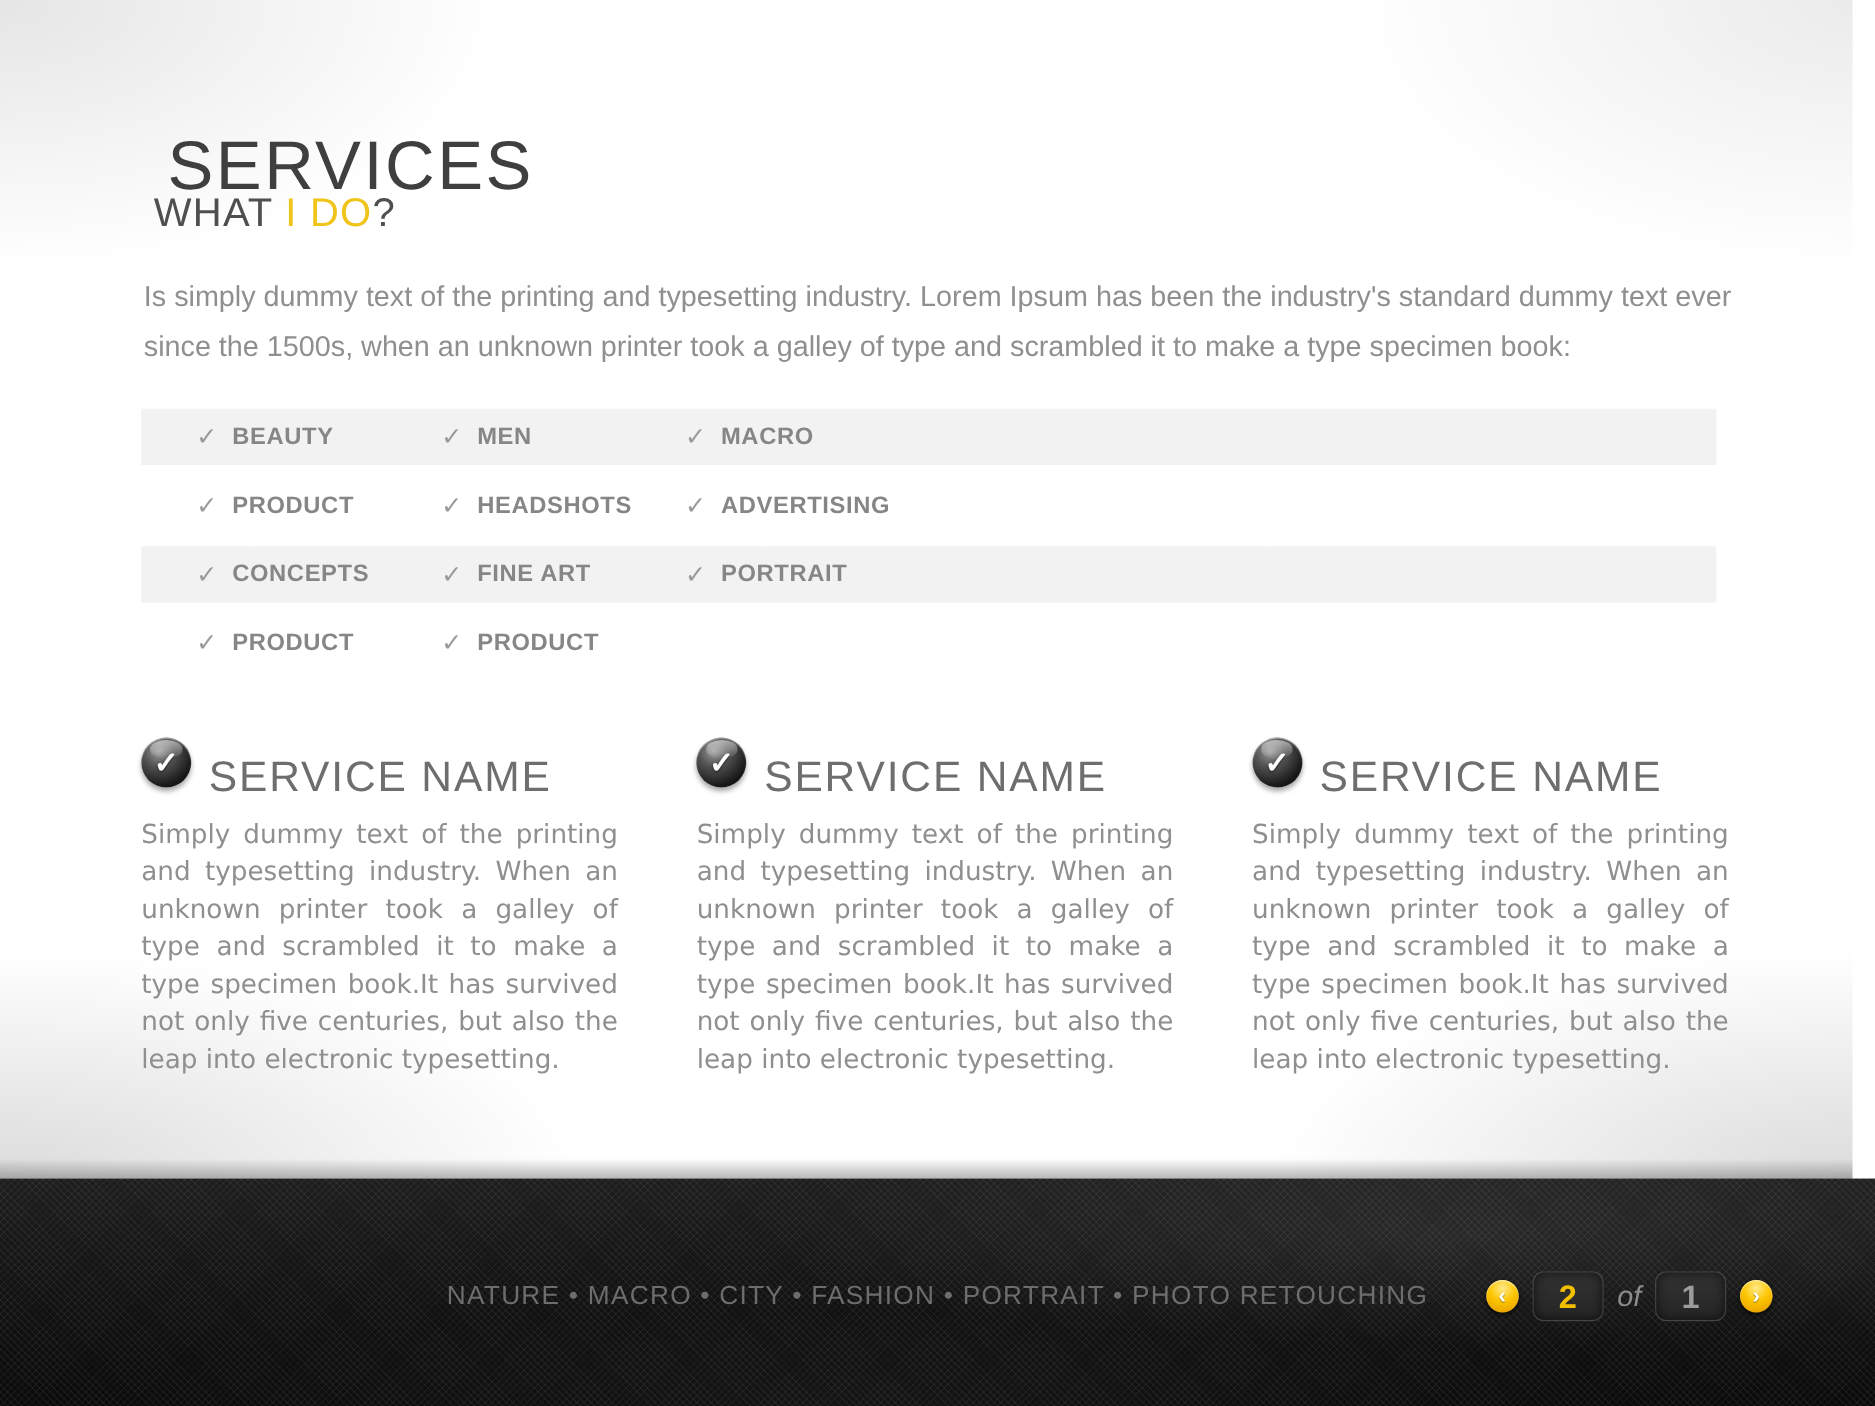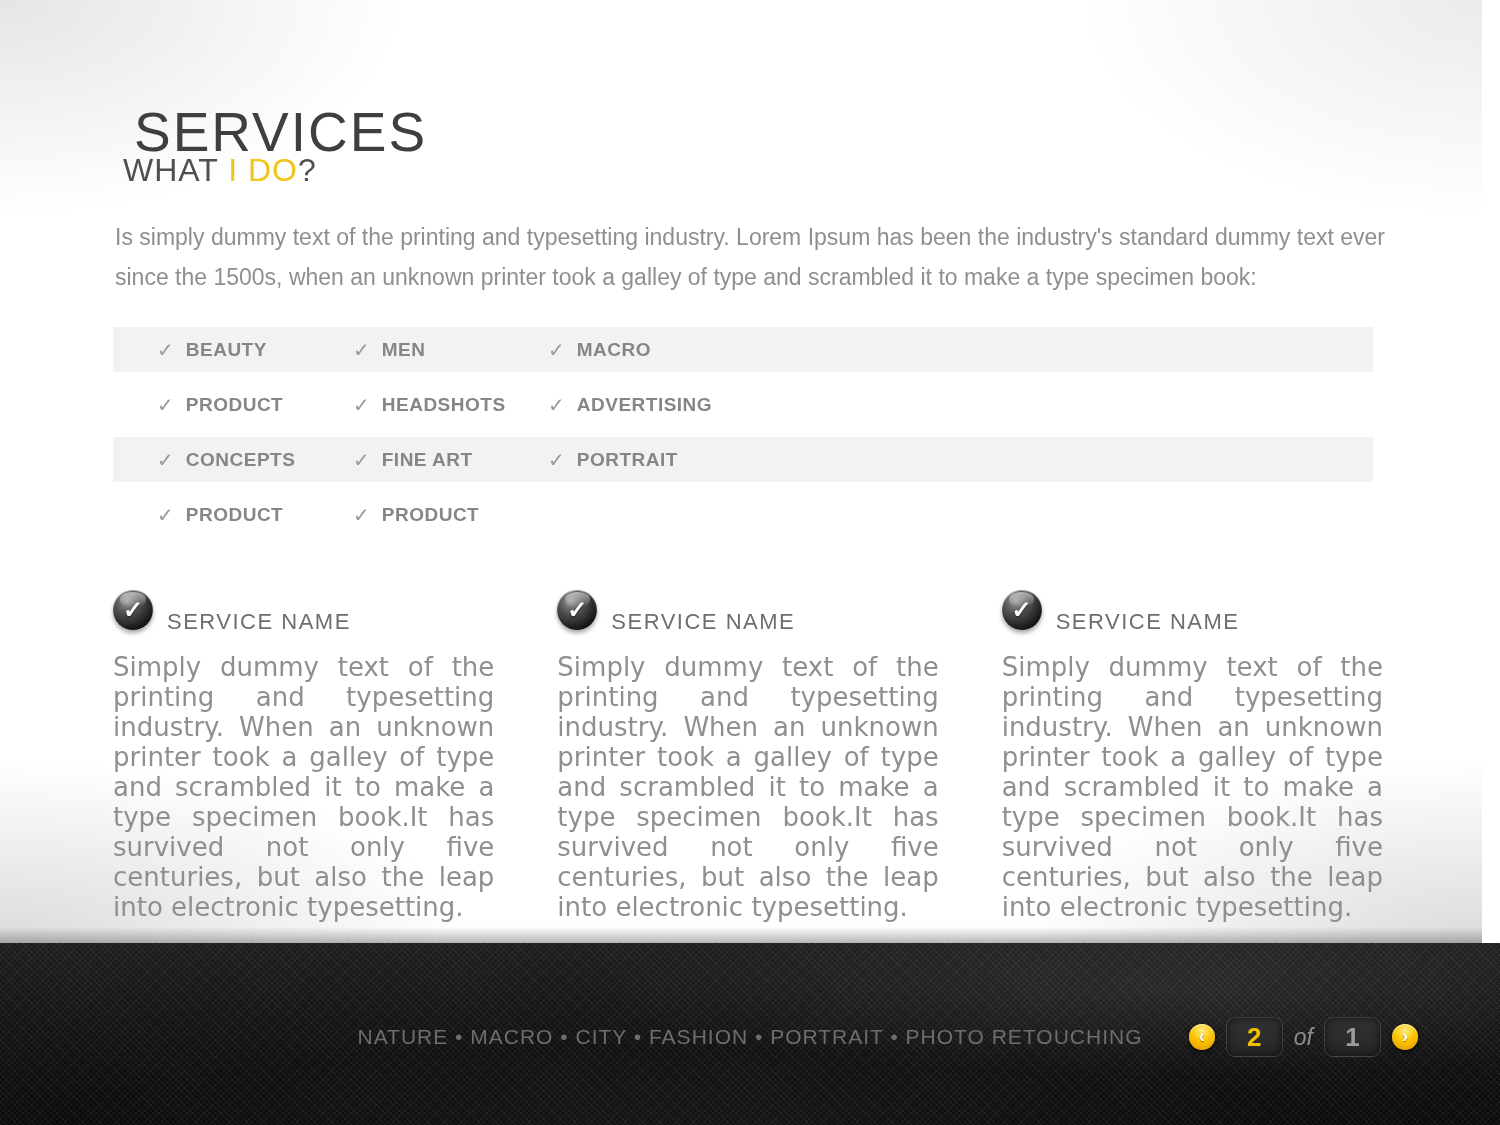--- a/index.html
+++ b/index.html
@@ -73,25 +73,25 @@
     content:""; position:absolute; left:18%; top:6%; width:64%; height:36%;
     border-radius:50%;
     background:linear-gradient(rgba(255,255,255,0.55), rgba(255,255,255,0.03));
   }
   .svc-icon .glyph {
     position:absolute; left:0; top:0; width:100%; height:100%;
     display:flex; align-items:center; justify-content:center;
     color:#ffffff; font-weight:bold; font-size:24px;
     text-shadow:0 1px 2px rgba(0,0,0,0.6);
   }
-  .svc-name { color:#6e6e6e; font-size:22px; letter-spacing:1.5px;margin-top:24px; }
+  .svc-name { color:#6e6e6e; font-size:34px; letter-spacing:1.5px;margin-top:24px; }
   .svc-desc {
     margin-top:18px;
     font-family:"DejaVu Sans", sans-serif;
-    font-size:26px; line-height:30px; color:#8f8f8f; text-align:justify;
+    font-size:21px; line-height:30px; color:#8f8f8f; text-align:justify;
   }
 
   
   .footer {
     position:absolute; left:0; bottom:0; width:1500px; height:182px;
     background-color:#111;
     background-image:
       radial-gradient(ellipse 55% 70% at 78% 25%, rgba(255,255,255,0.07), transparent 70%),
       radial-gradient(ellipse 60% 60% at 45% 100%, rgba(255,255,255,0.04), transparent 70%),
       repeating-linear-gradient(45deg,  rgba(255,255,255,0.05) 0 1px, transparent 1px 4px),

